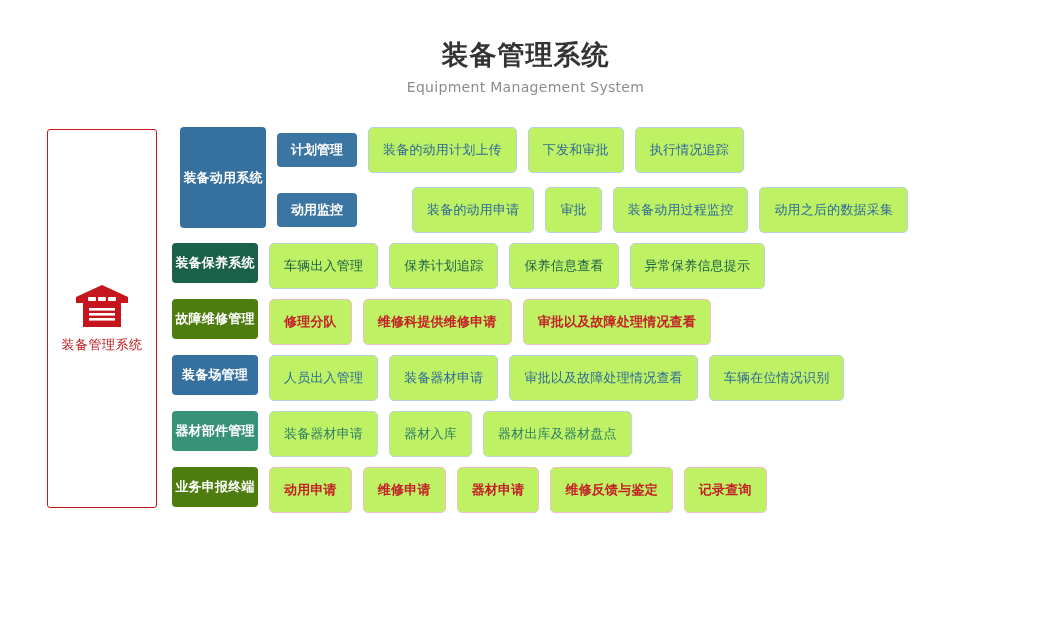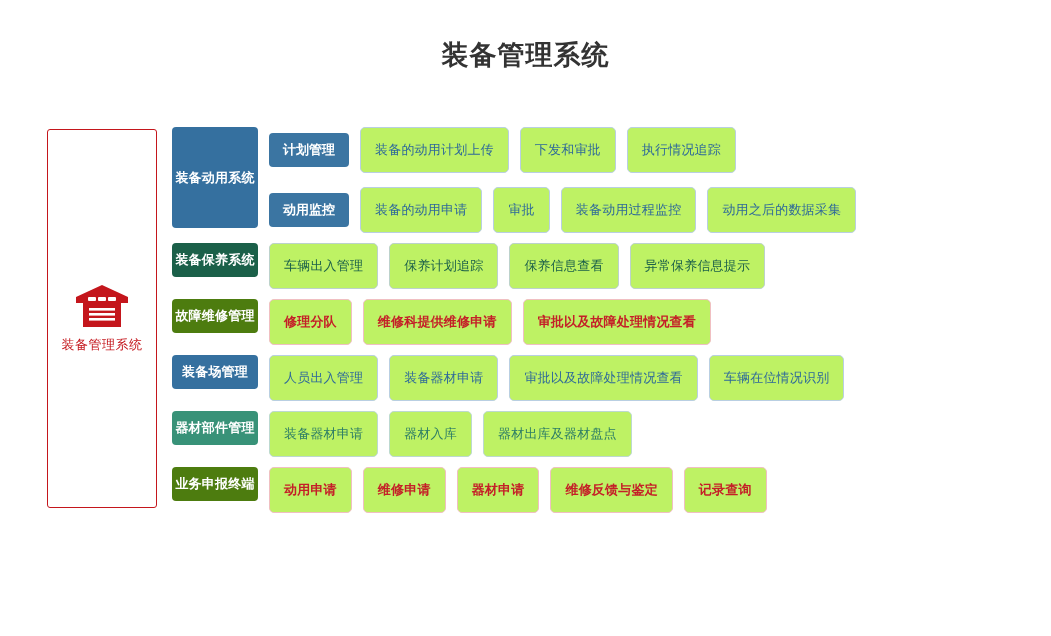--- a/index.html
+++ b/index.html
@@ -90,34 +90,34 @@
     color: #ffffff;
     font-size: 13px;
     font-weight: bold;
     display: flex;
     align-items: center;
     justify-content: center;
     letter-spacing: 0.2px;
     text-align: center;
   }
 
-  .cat-h46 { height: 34px; }
-  .cat-h101 { height: 101px; }
+  .cat-h46 { height: 40px; }
+  .cat-h101 { height: 101px; margin-left: 8px; }
 
   .subwrap {
     display: flex;
     flex-direction: column;
     justify-content: space-between;
     margin-left: 11px;
   }
   .subrow {
     display: flex;
     align-items: center;
   }
-  .subrow + .subrow { margin-top: 14px; }
+  .subrow + .subrow { margin-top: 14px; gap: 44px; }
 
   .subcat {
     height: 34px;
     border-radius: 4px;
     color: #ffffff;
     font-size: 13px;
     font-weight: bold;
     display: flex;
     align-items: center;
     justify-content: center;
@@ -160,20 +160,21 @@
   .i-green-lt { border-color: #bcd9d0; color: #2d7d66; }
   .i-red      { border-color: #f0bfc2; color: #c42028; font-weight: bold; }
 </style>
 </head>
 <body>
 
 <div id="page">
 
   <div class="header">
     <div class="title-cn">装备管理系统</div>
+    <div class="title-en">Equipment Management System</div>
   </div>
 
   <div class="left-panel">
     <svg class="warehouse-icon" viewBox="0 0 56 46">
       <path d="M28 2 L54 14 L54 20 L47 20 L47 44 L9 44 L9 20 L2 20 L2 14 Z" fill="#c4161c"></path>
       <rect x="14" y="14" width="8" height="4" rx="1" fill="#ffffff"></rect>
       <rect x="24" y="14" width="8" height="4" rx="1" fill="#ffffff"></rect>
       <rect x="34" y="14" width="8" height="4" rx="1" fill="#ffffff"></rect>
       <rect x="15" y="25" width="26" height="2.6" fill="#ffffff"></rect>
       <rect x="15" y="30" width="26" height="2.6" fill="#ffffff"></rect>

